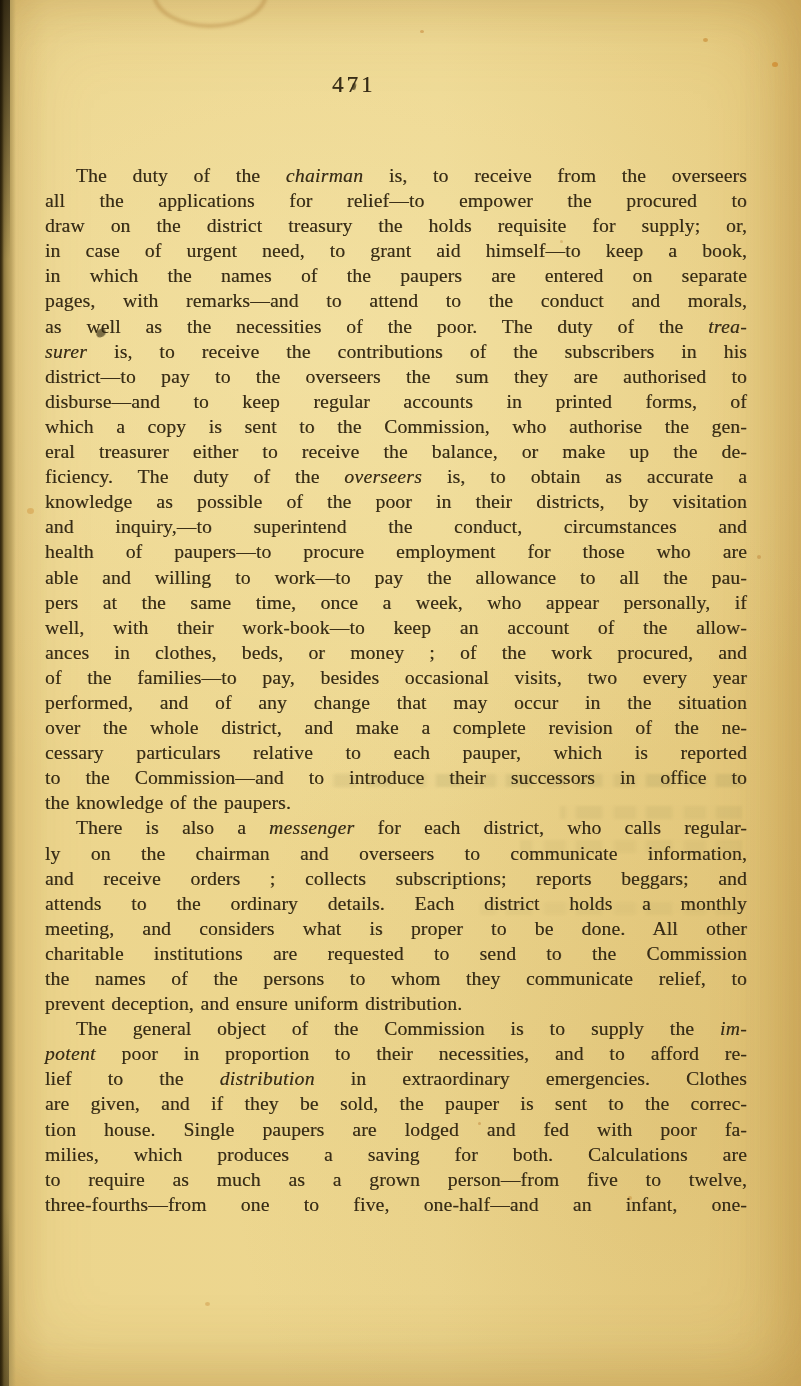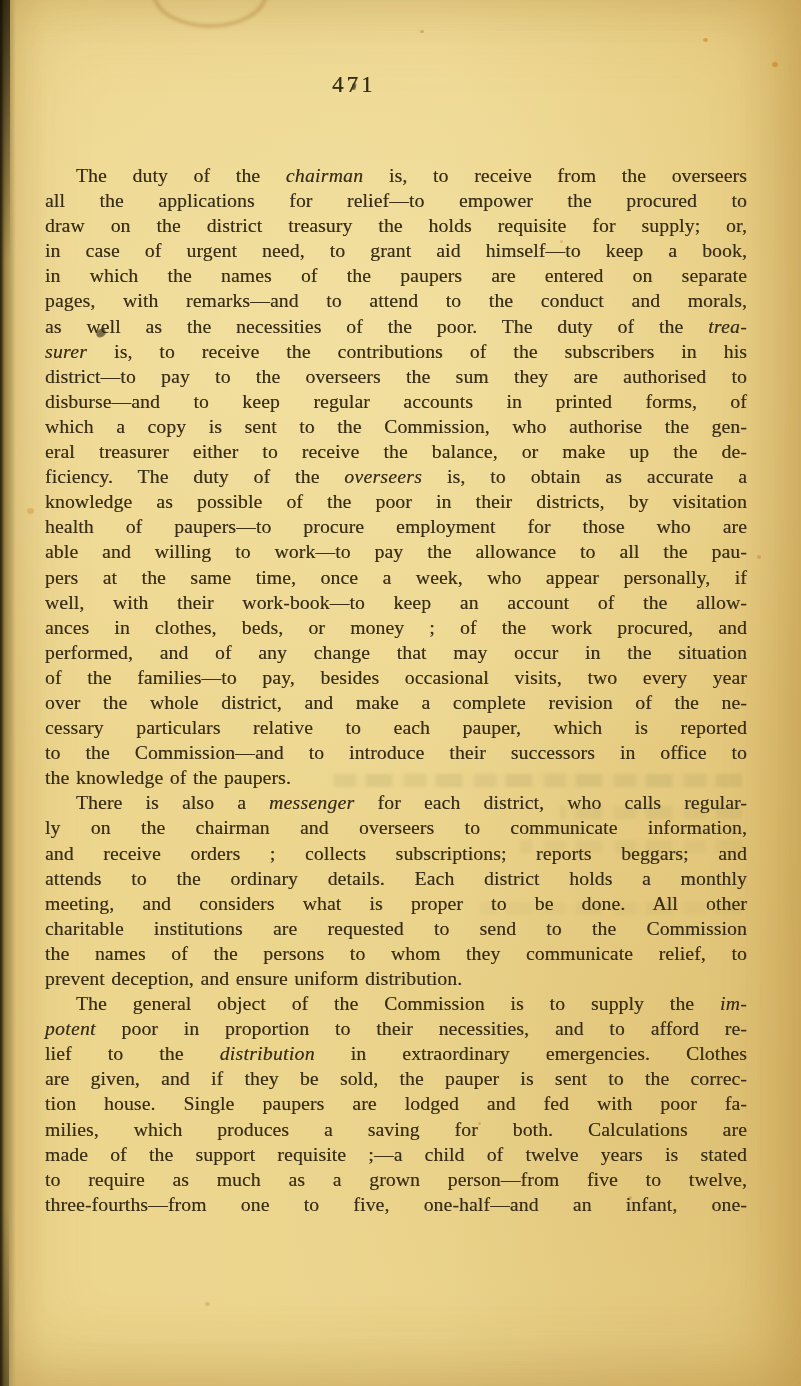--- a/index.html
+++ b/index.html
@@ -125,45 +125,45 @@
       <div class="line">in which the names of the paupers are entered on separate</div>
       <div class="line">pages, with remarks—and to attend to the conduct and morals,</div>
       <div class="line">as well as the necessities of the poor.  The duty of the <i>trea-</i></div>
       <div class="line"><i>surer</i> is, to receive the contributions of the subscribers in his</div>
       <div class="line">district—to pay to the overseers the sum they are authorised to</div>
       <div class="line">disburse—and to keep regular accounts in printed forms, of</div>
       <div class="line">which a copy is sent to the Commission, who authorise the gen-</div>
       <div class="line">eral treasurer either to receive the balance, or make up the de-</div>
       <div class="line">ficiency.  The duty of the <i>overseers</i> is, to obtain as accurate a</div>
       <div class="line">knowledge as possible of the poor in their districts, by visitation</div>
+      <div class="line">and inquiry,—to superintend the conduct, circumstances and</div>
       <div class="line">health of paupers—to procure employment for those who are</div>
       <div class="line">able and willing to work—to pay the allowance to all the pau-</div>
       <div class="line">pers at the same time, once a week, who appear personally, if</div>
       <div class="line">well, with their work-book—to keep an account of the allow-</div>
       <div class="line">ances in clothes, beds, or money ; of the work procured, and</div>
+      <div class="line">of the families—to pay, besides occasional visits, two every year</div>
       <div class="line">performed, and of any change that may occur in the situation</div>
-      <div class="line">of the families—to pay, besides occasional visits, two every year</div>
       <div class="line">over the whole district, and make a complete revision of the ne-</div>
       <div class="line">cessary particulars relative to each pauper, which is reported</div>
       <div class="line">to the Commission—and to introduce their successors in office to</div>
       <div class="line short">the knowledge of the paupers.</div>
       <div class="line indent">There is also a <i>messenger</i> for each district, who calls regular-</div>
       <div class="line">ly on the chairman and overseers to communicate information,</div>
       <div class="line">and receive orders ; collects subscriptions; reports beggars; and</div>
       <div class="line">attends to the ordinary details.  Each district holds a monthly</div>
       <div class="line">meeting, and considers what is proper to be done.  All other</div>
       <div class="line">charitable institutions are requested to send to the Commission</div>
       <div class="line">the names of the persons to whom they communicate relief, to</div>
       <div class="line short">prevent deception, and ensure uniform distribution.</div>
       <div class="line indent">The general object of the Commission is to supply the <i>im-</i></div>
       <div class="line"><i>potent</i> poor in proportion to their necessities, and to afford re-</div>
       <div class="line">lief to the <i>distribution</i> in extraordinary emergencies.  Clothes</div>
       <div class="line">are given, and if they be sold, the pauper is sent to the correc-</div>
       <div class="line">tion house.  Single paupers are lodged and fed with poor fa-</div>
       <div class="line">milies, which produces a saving for both.  Calculations are</div>
-      <div class="line">made of the support requisite ;—a child of twelve years is stated</div>
       <div class="line">to require as much as a grown person—from five to twelve,</div>
       <div class="line">three-fourths—from one to five, one-half—and an infant, one-</div>
     </div>
 
   <div class="ink-blob"></div>
 
 </div>
 
 </body></html>

